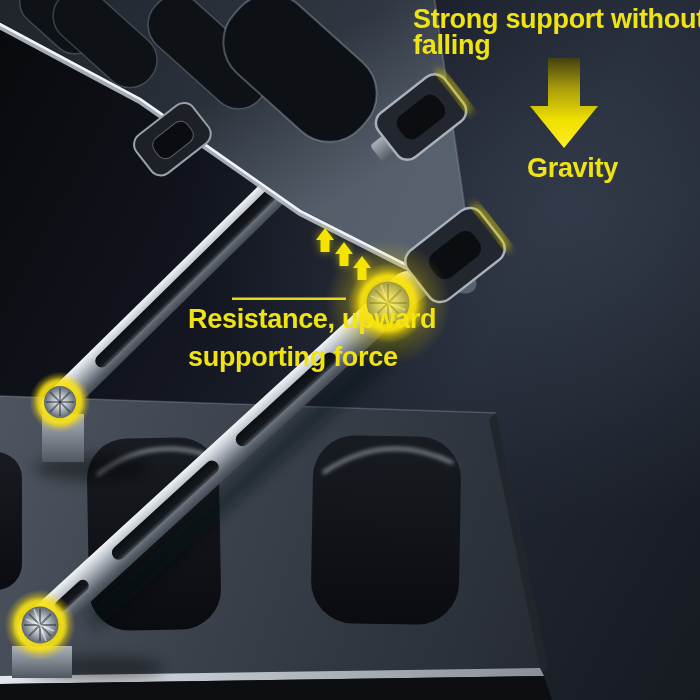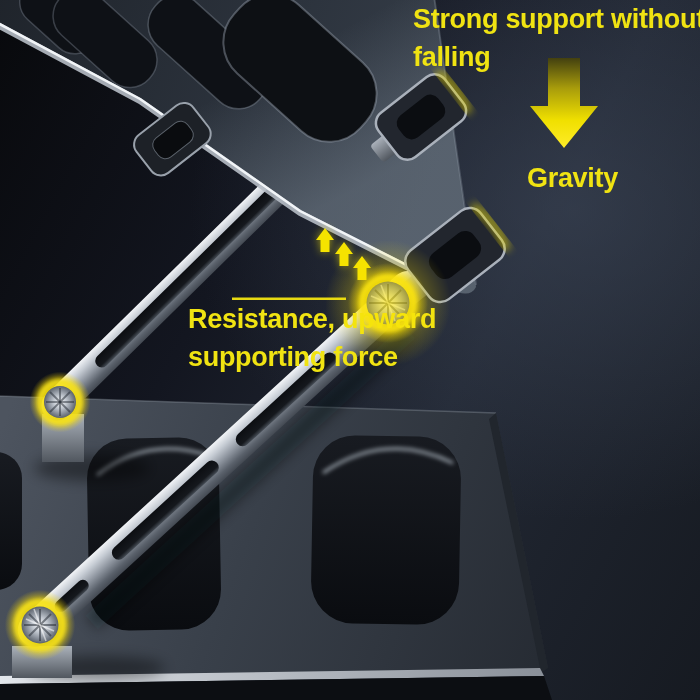--- a/index.html
+++ b/index.html
@@ -238,20 +238,20 @@
     </g>
     <path d="M 325,228 l 9,12 h -4.5 v 12 h -9 v -12 h -4.5 Z"></path>
     <path d="M 344,242 l 9,12 h -4.5 v 12 h -9 v -12 h -4.5 Z"></path>
     <path d="M 362,256 l 9,12 h -4.5 v 12 h -9 v -12 h -4.5 Z"></path>
   </g>
 
   <rect x="232" y="297.5" width="114" height="2.5" fill="#e8da12"></rect>
 </svg>
 
 <div class="ann" style="left:413px;top:6px">Strong support without</div>
-<div class="ann" style="left:413px;top:44px">falling</div>
-<div class="ann" style="left:527px;top:165px">Gravity</div>
+<div class="ann" style="left:413px;top:32px">falling</div>
+<div class="ann" style="left:527px;top:155px">Gravity</div>
 <div class="ann" style="left:188px;top:306px">Resistance, upward</div>
 <div class="ann" style="left:188px;top:344px">supporting force</div>
 
 <div class="glow-over"></div>
 
 </div>
 
 </body></html>

